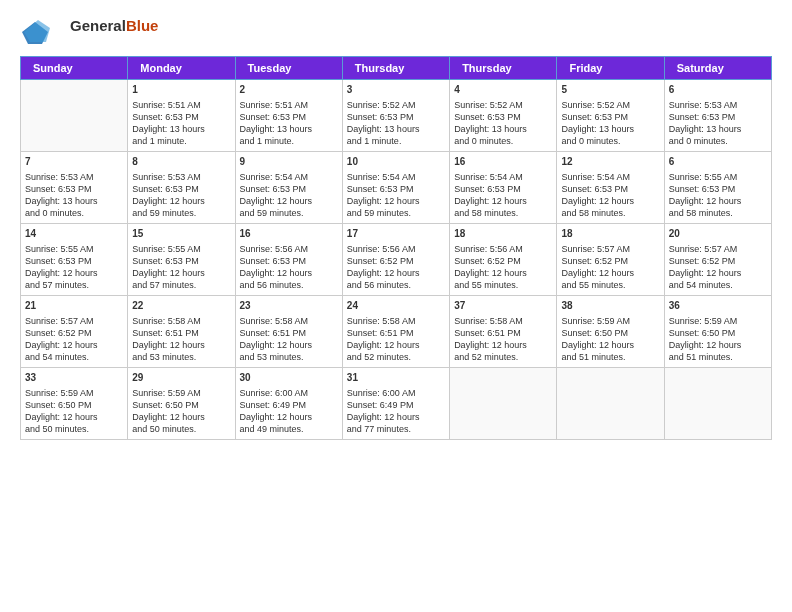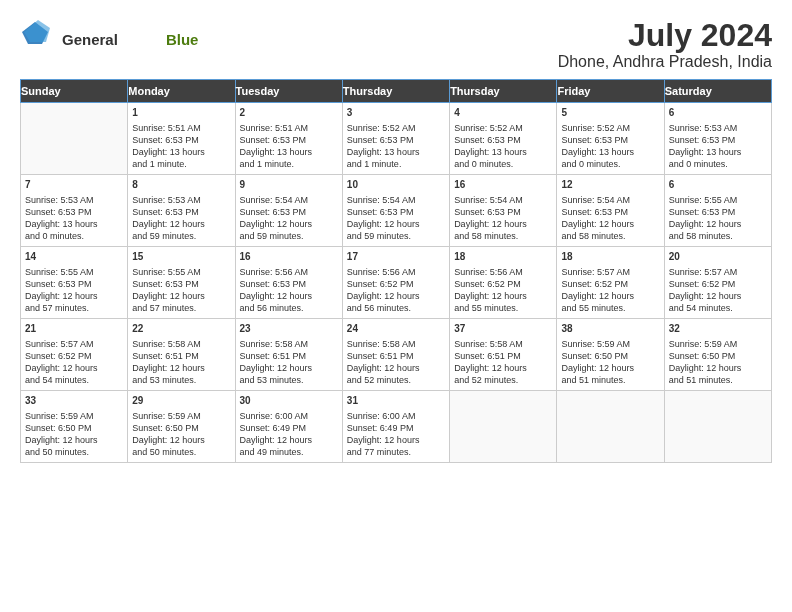--- a/index.html
+++ b/index.html
@@ -15,35 +15,34 @@
       padding: 18px 20px 10px 20px;
     }
     .header-top {
       display: flex;
       justify-content: space-between;
       align-items: flex-start;
       margin-bottom: 4px;
     }
     .logo {
       display: flex;
-      align-items: flex-end;
-      gap: 12px;
+      align-items: flex-start;
+      gap: 20px;
     }
     .logo-text-general {
       font-size: 15px;
       font-weight: bold;
       color: #333;
       line-height: 1.1;
     }
     .logo-text-blue {
       font-size: 15px;
       font-weight: bold;
-      color: #4d7c0f;
+      color: #c2410c;
       line-height: 1.1;
-      margin-left: 48px;
     }
     .logo-icon {
       width: 30px;
       height: 30px;
     }
     .title-block {
       text-align: right;
     }
     .main-title {
       font-size: 32px;
@@ -55,25 +54,25 @@
       font-size: 16px;
       color: #333;
     }
     table {
       width: 100%;
       border-collapse: collapse;
       table-layout: fixed;
       margin-top: 8px;
     }
     th {
-      background-color: #404040;
+      background-color: #6d28d9;
       color: #fff;
       font-size: 11px;
       font-weight: bold;
-      padding: 5px 0;
+      padding: 5px 12px;
       text-align: left;
       border: 1px solid #5a9bd5;
     }
     td {
       border: 1px solid #ccc;
       vertical-align: top;
       padding: 3px 4px;
       font-size: 9px;
       color: #333;
       line-height: 1.35;
@@ -99,24 +98,20 @@
         <polygon points="15,4 28,14 22,26 8,26 2,14" fill="#1a6fb5" opacity="0.85"></polygon>
         <polygon points="18,2 30,10 26,24 10,24 4,14" fill="#3a9ad9" opacity="0.6"></polygon>
       </svg>
       <div>
         <div style="display:flex;align-items:baseline;gap:0;">
           <span class="logo-text-general">General</span>
           <span class="logo-text-blue">Blue</span>
         </div>
       </div>
     </div>
-    <div class="title-block">
-      <div class="main-title">July 2024</div>
-      <div class="subtitle">Dhone, Andhra Pradesh, India</div>
-    </div>
   </div>
 
   <table>
     <thead>
       <tr>
         <th>Sunday</th>
         <th>Monday</th>
         <th>Tuesday</th>
         <th>Thursday</th>
         <th>Thursday</th>
@@ -309,21 +304,21 @@
             <div>and 52 minutes.</div>
           </td>
           <td>
             <span class="day-num">38</span>
             <div>Sunrise: 5:59 AM</div>
             <div>Sunset: 6:50 PM</div>
             <div>Daylight: 12 hours</div>
             <div>and 51 minutes.</div>
           </td>
           <td>
-            <span class="day-num">32</span>
+            <span class="day-num">36</span>
             <div>Sunrise: 5:59 AM</div>
             <div>Sunset: 6:50 PM</div>
             <div>Daylight: 12 hours</div>
             <div>and 51 minutes.</div>
           </td>
         </tr>
         <tr>
           <td>
             <span class="day-num">33</span>
             <div>Sunrise: 5:59 AM</div>

